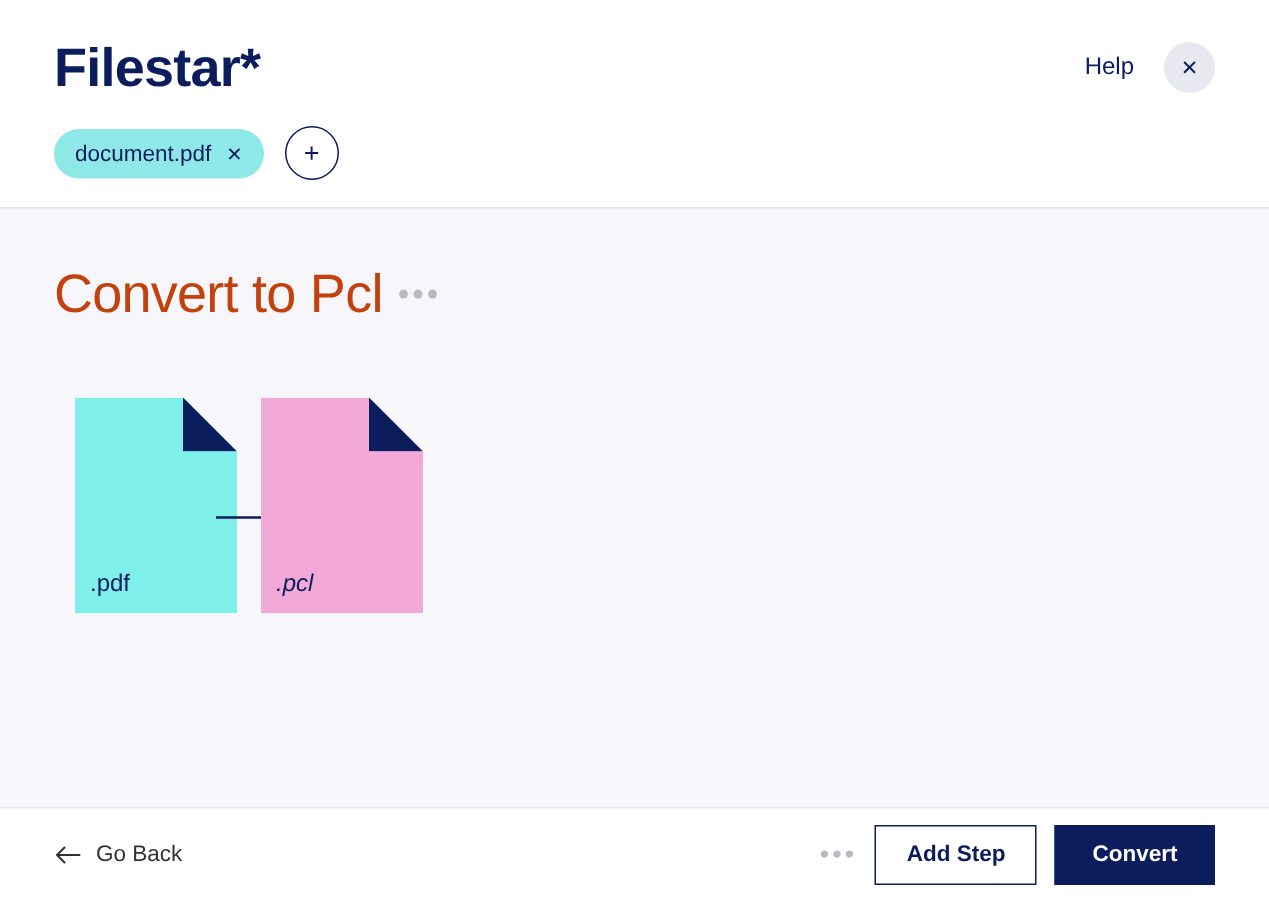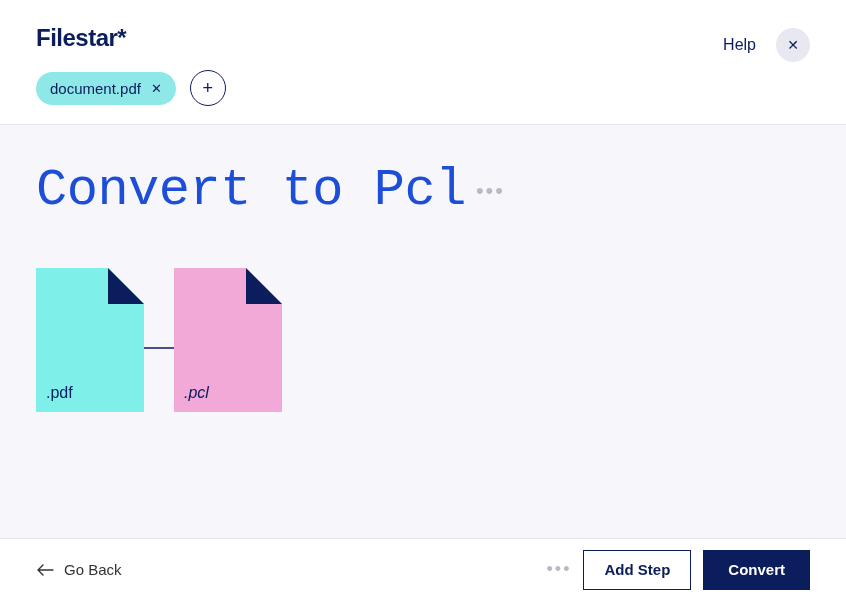--- a/index.html
+++ b/index.html
@@ -1,45 +1,45 @@
 <!DOCTYPE html>
 <html><head>
 <meta charset="utf-8">
 <style>
   * { box-sizing: border-box; margin: 0; padding: 0; }
   html, body { width: 846px; height: 600px; font-family: -apple-system, BlinkMacSystemFont, "Segoe UI", Arial, sans-serif; background: #fff; color: #0b1d5c; }
   .app { width: 846px; height: 600px; display: flex; flex-direction: column; }
   .header { padding: 24px 36px 18px 36px; display: flex; align-items: flex-start; justify-content: space-between; }
   .header-left { display: flex; flex-direction: column; gap: 18px; }
-  .logo { font-size: 24px; font-weight: 600; color: #0b1d5c; letter-spacing: -0.5px; }
+  .logo { font-size: 36px; font-weight: 600; color: #0b1d5c; letter-spacing: -0.5px; }
   .file-row { display: flex; align-items: center; gap: 14px; }
   .file-chip { display: inline-flex; align-items: center; gap: 10px; background: #8fe8e8; color: #0b1d5c; padding: 8px 14px; border-radius: 22px; font-size: 15px; }
   .file-chip .x { font-size: 13px; cursor: pointer; }
   .add-btn { width: 36px; height: 36px; border-radius: 50%; border: 1px solid #0b1d5c; background: #fff; display: flex; align-items: center; justify-content: center; font-size: 18px; color: #0b1d5c; cursor: pointer; }
   .header-right { display: flex; align-items: center; gap: 20px; padding-top: 4px; }
   .help-link { color: #0b1d5c; font-size: 16px; text-decoration: none; cursor: pointer; }
   .close-btn { width: 34px; height: 34px; border-radius: 50%; background: #e8e9f0; display: flex; align-items: center; justify-content: center; font-size: 14px; color: #0b1d5c; cursor: pointer; border:none; }
   .main { flex: 1; background: #f7f7fb; border-top: 1px solid #e6e6ee; padding: 36px 36px 0 36px; position: relative; }
   .title-row { display: flex; align-items: center; gap: 10px; margin-bottom: 38px; }
-  .title { font-size: 52px; font-weight: 500; color: #1d4ed8; letter-spacing: -0.5px; font-family: Liberation Mono, monospace; }
+  .title { font-size: 36px; font-weight: 500; color: #c2410c; letter-spacing: -0.5px; }
   .dots { color: #b9b9c6; font-size: 22px; letter-spacing: 2px; cursor: pointer; line-height: 1; }
   .content-row { display: flex; gap: 60px; }
   .form-col { width: 340px; }
   .label { font-size: 14px; font-weight: 700; color: #111; margin-bottom: 10px; }
   .input-group { display: flex; margin-bottom: 14px; }
   .dir-input { flex: 1; height: 44px; border: 1px solid #d8d8e2; background: #fff; padding: 0 12px; font-size: 15px; color: #444; outline: none; }
   .browse-btn { width: 44px; height: 44px; border: 1px solid #d8d8e2; border-left: none; background: #fff; display: flex; align-items: center; justify-content: center; cursor: pointer; }
   .opt-link { font-size: 14px; color: #0b1d5c; text-decoration: none; border-bottom: 1px solid #8a8aa0; padding-bottom: 1px; display: inline-block; cursor: pointer; }
   .diagram { position: relative; width: 280px; height: 160px; margin-top: 10px; }
   .file-shape { position: absolute; width: 108px; height: 144px; }
   .file-shape .body { position: absolute; inset: 0; }
   .file-shape .fold { position: absolute; top: 0; right: 0; width: 36px; height: 36px; background: #0b1d5c; clip-path: polygon(0 0, 100% 100%, 0 100%); }
   .file-shape .bg-cut { clip-path: polygon(0 0, calc(100% - 36px) 0, 100% 36px, 100% 100%, 0 100%); width:100%; height:100%; }
   .file-shape .ext { position: absolute; left: 10px; bottom: 10px; font-size: 16px; color: #0b1d5c; }
-  .src { left: 0; top: 0; padding-left: 15px; }
+  .src { left: 14px; top: 0; padding-left: 15px; }
   .src .bg-cut { background: #7eefe9; }
   .dst { left: 138px; top: 0; font-style: italic; }
   .dst .bg-cut { background: #f2a9d8; }
   .arrow-between { position: absolute; top: 68px; left: 108px; width: 90px; height: 24px; }
   .footer { height: 62px; border-top: 1px solid #e6e6ee; background: #fff; display: flex; align-items: center; justify-content: space-between; padding: 0 36px; }
   .go-back { display: flex; align-items: center; gap: 10px; color: #333; font-size: 15px; cursor: pointer; }
   .footer-right { display: flex; align-items: center; gap: 12px; }
   .addstep-btn { height: 40px; padding: 0 20px; background: #fff; border: 1px solid #0b1d5c; color: #0b1d5c; font-size: 15px; font-weight: 700; cursor: pointer; }
   .convert-btn { height: 40px; padding: 0 24px; background: #0b1d5c; border: 1px solid #0b1d5c; color: #fff; font-size: 15px; font-weight: 600; cursor: pointer; }
   .footer-dots { color: #b9b9c6; font-size: 18px; letter-spacing: 2px; cursor: pointer; }

